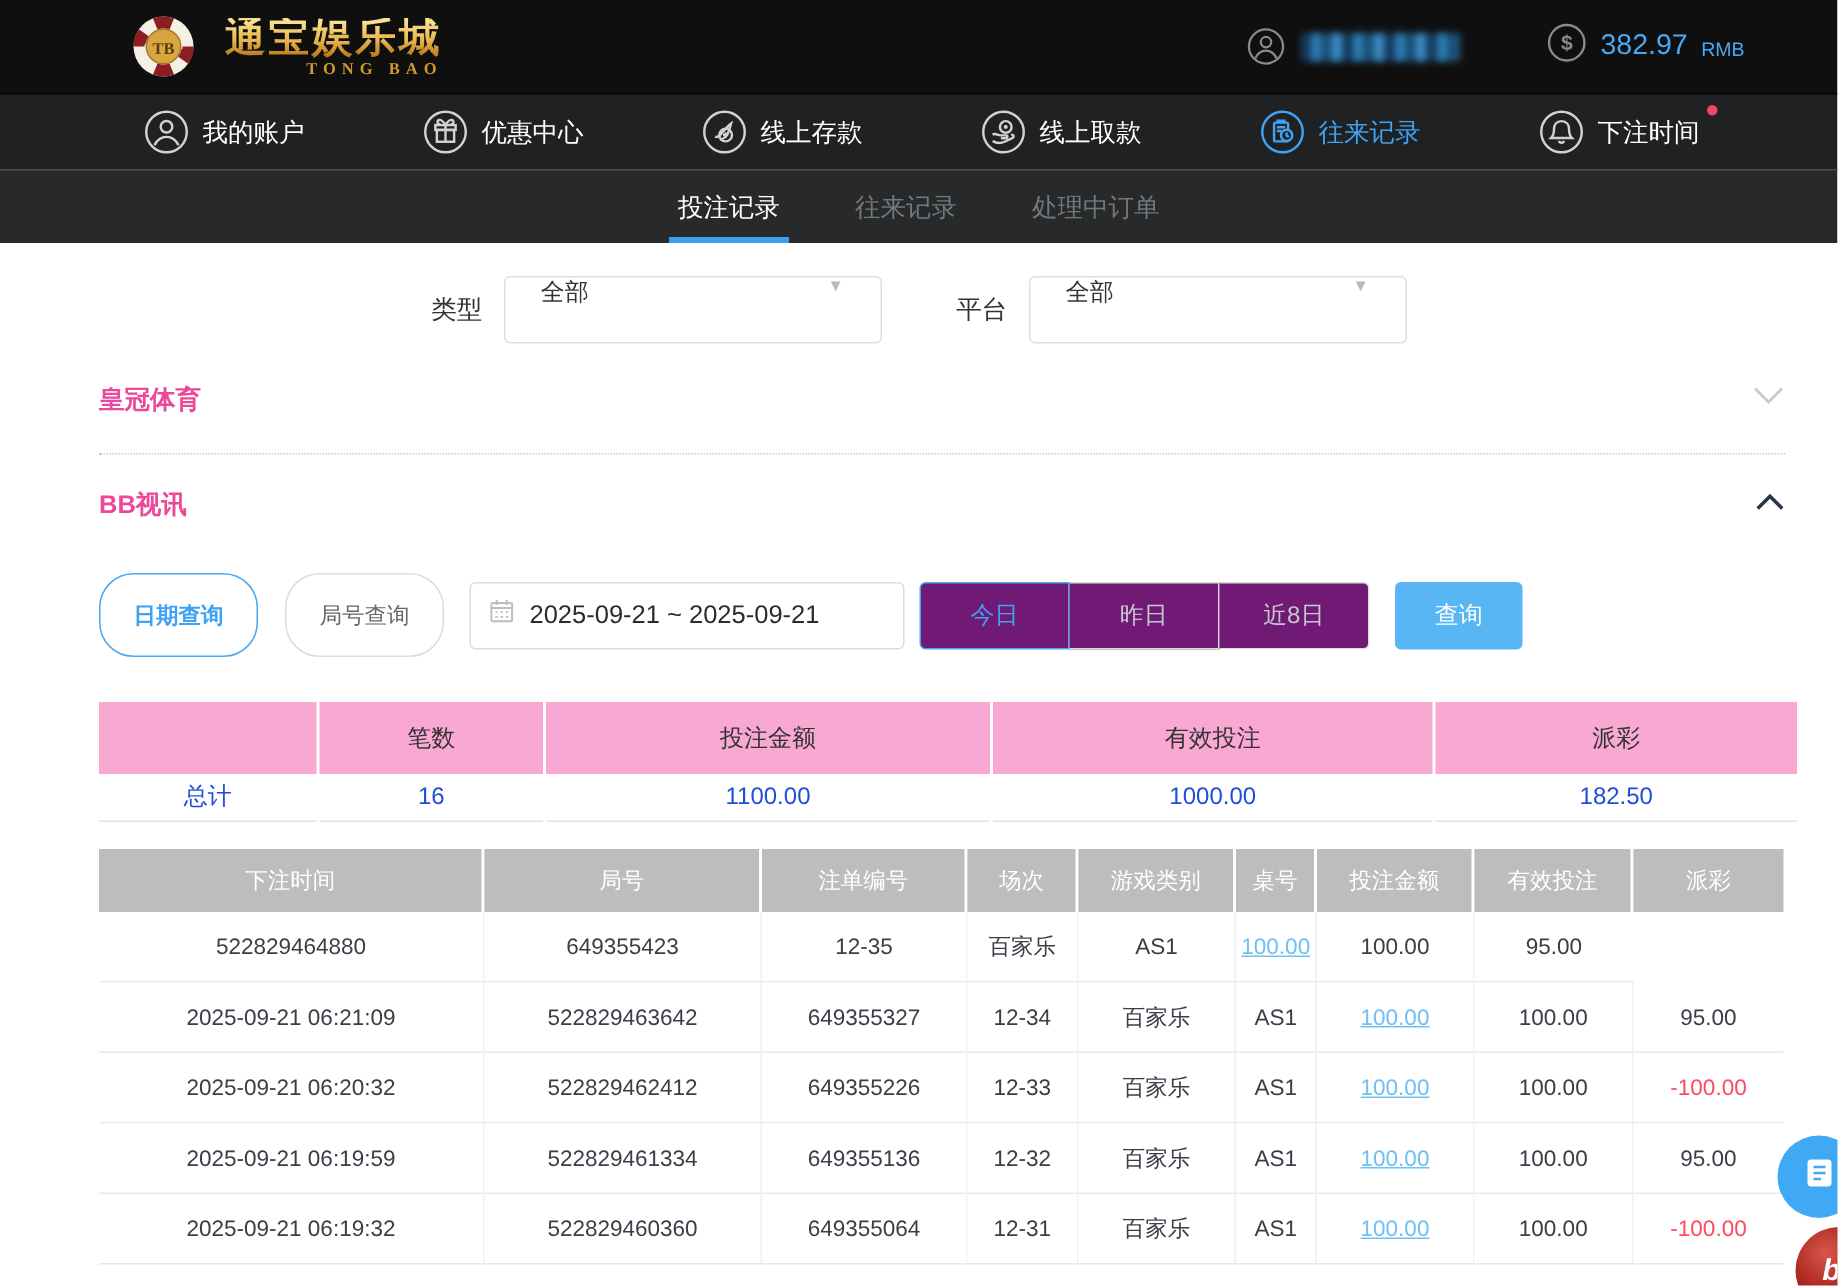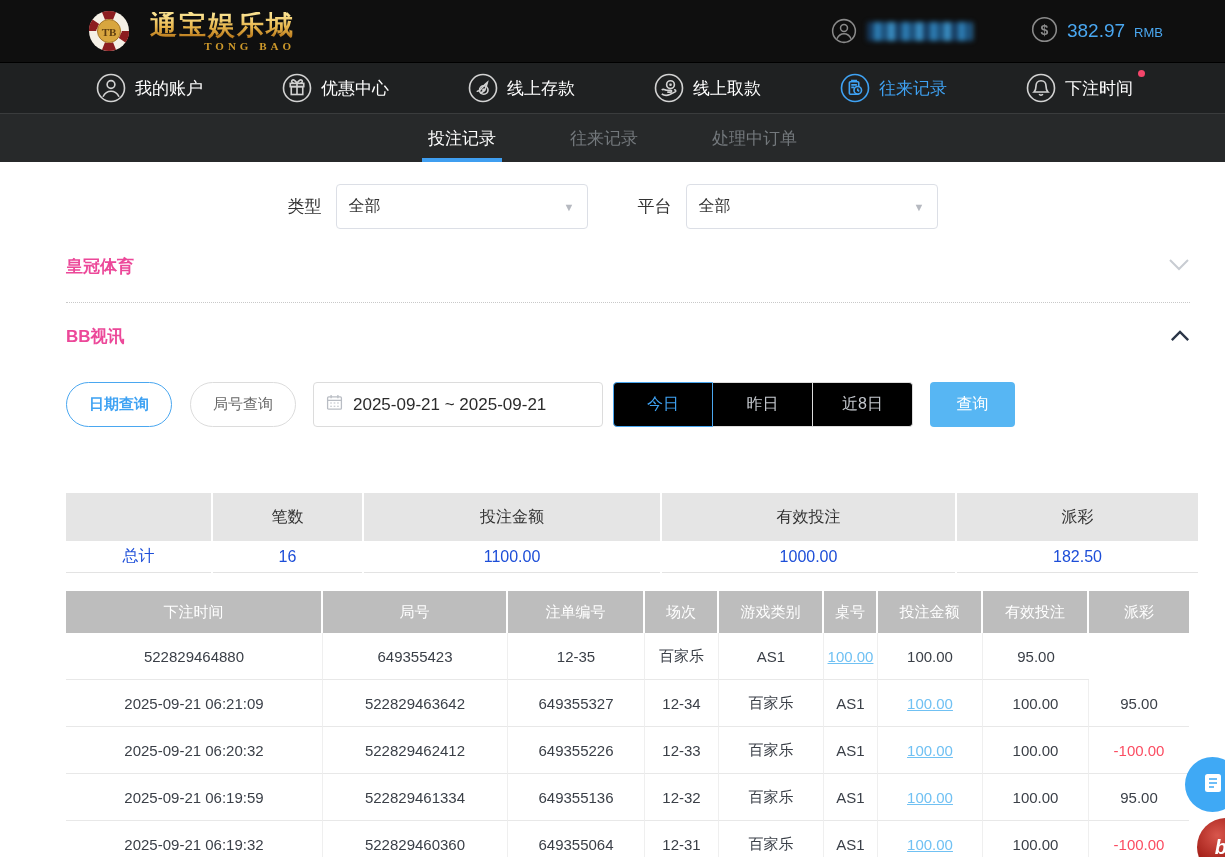--- a/index.html
+++ b/index.html
@@ -27,62 +27,62 @@
 
   
   .navbar { height:51px; background:#1f2122; display:flex; align-items:center;
     justify-content:space-between; padding:0 92px 0 96px; border-top:1px solid #000; }
   .nav-item { display:flex; align-items:center; gap:9px; color:#fff; font-size:17px; cursor:pointer; position:relative; }
   .nav-item svg { display:block; }
   .nav-item.active { color:#3fa2f3; }
   .nav-dot { position:absolute; top:-3px; right:-12px; width:7px; height:7px; border-radius:50%; background:#f4456a; }
 
   
-  .subtabs { height:49px; background:#27292a; display:flex; justify-content:center; gap:66px; border-top:1px solid #3a3c3d; }
+  .subtabs { height:49px; background:#27292a; display:flex; justify-content:center; gap:42px; border-top:1px solid #3a3c3d; }
   .subtab { font-size:17px; color:#73787c; display:flex; align-items:center; position:relative; padding:0 4px; cursor:pointer; }
   .subtab.active { color:#fff; }
   .subtab.active::after { content:""; position:absolute; left:-2px; right:-2px; bottom:0; height:4px; background:#3f9ef0; }
 
   
   .filter-row { display:flex; justify-content:center; align-items:center; padding-top:22px; }
   .filter-label { font-size:17px; color:#333; margin-right:14px; }
   .select-box { width:252px; height:45px; border:1px solid #dcdfe6; border-radius:4px; background:#fff;
-    display:flex; align-items:center; padding:0 12px; font-size:16px; color:#333; cursor:pointer; }
+    display:flex; align-items:flex-start; padding:0 24px; font-size:16px; color:#333; cursor:pointer; }
   .select-caret { margin-left:auto; color:#b6b9c0; font-size:11px; }
   .filter-gap { width:50px; }
 
   
   .section-head { margin:0 35px 0 66px; display:flex; align-items:center; justify-content:space-between; }
   .section-head.crown { padding-top:26px; }
   .section-head.bb { padding-top:22px; }
   .section-title { font-size:17px; font-weight:bold; color:#ec4899; }
   .dotted-div { margin:24px 35px 0 66px; border-bottom:1px dotted #c9c9c9; }
 
   
   .query-row { margin:34px 0 0 66px; display:flex; align-items:center; }
-  .pill-btn { height:45px; padding:0 22px; border-radius:23px; background:#fff; font-size:15px;
+  .pill-btn { height:56px; padding:0 22px; border-radius:23px; background:#fff; font-size:15px;
     display:flex; align-items:center; cursor:pointer; }
   .pill-btn.active { border:1px solid #4aa7f0; color:#3fa2f3; font-weight:bold; }
   .pill-btn.idle { border:1px solid #dcdcdc; color:#666; margin-left:18px; }
   .date-box { margin-left:17px; width:290px; height:45px; border:1px solid #dcdcdc; border-radius:4px;
     display:flex; align-items:center; padding:0 12px; gap:10px; font-size:17px; color:#2b2b2b; cursor:pointer; }
   .btn-group { display:flex; margin-left:10px; }
-  .group-btn { width:100px; height:45px; background:#000000; border:1px solid #dcdcdc; border-left-width:0;
+  .group-btn { width:100px; height:45px; background:#701a75; border:1px solid #dcdcdc; border-left-width:0;
     display:flex; align-items:center; justify-content:center; font-size:16px; color:#c4c8ce; cursor:pointer; }
   .group-btn:first-child { border-left-width:1px; border-radius:4px 0 0 4px; }
   .group-btn:last-child { border-radius:0 4px 4px 0; }
   .group-btn.active { border:1px solid #4aa7f0; color:#3fa2f3; }
   .search-btn { margin-left:17px; width:85px; height:45px; background:#57b6f3; border:none; border-radius:4px;
     color:#fff; font-size:16px; cursor:pointer; }
 
   
   .summary { margin:30px 0 0 66px; width:1124px; }
   .sum-grid { display:grid; grid-template-columns:145px 149px 296px 293px 241px; column-gap:2px; }
-  .sum-h { height:48px; background:#e5e5e5; display:flex; align-items:center; justify-content:center;
-    font-size:16px; color:#333;margin-top:36px; }
+  .sum-h { height:48px; background:#f9a8d4; display:flex; align-items:center; justify-content:center;
+    font-size:16px; color:#333; }
   .sum-d { height:32px; background:#fff; display:flex; align-items:center; justify-content:center;
     font-size:16px; color:#1d4ed8; border-bottom:1px solid #e3e3e3; }
 
   
   .dtable { margin:18px 0 0 66px; width:1124px; }
   .drow { display:grid; grid-template-columns:257px 185px 137px 74px 105px 54px 105px 106px 100px; }
   .dh { height:42px; background:#bdbdbd; color:#fff; font-size:15px; font-weight:normal;
     display:flex; align-items:center; justify-content:center; border-right:2px solid #fff; }
   .dh:last-child { border-right:none; }
   .dc { height:47px; background:#fff; font-size:15px; color:#3a3f47;

